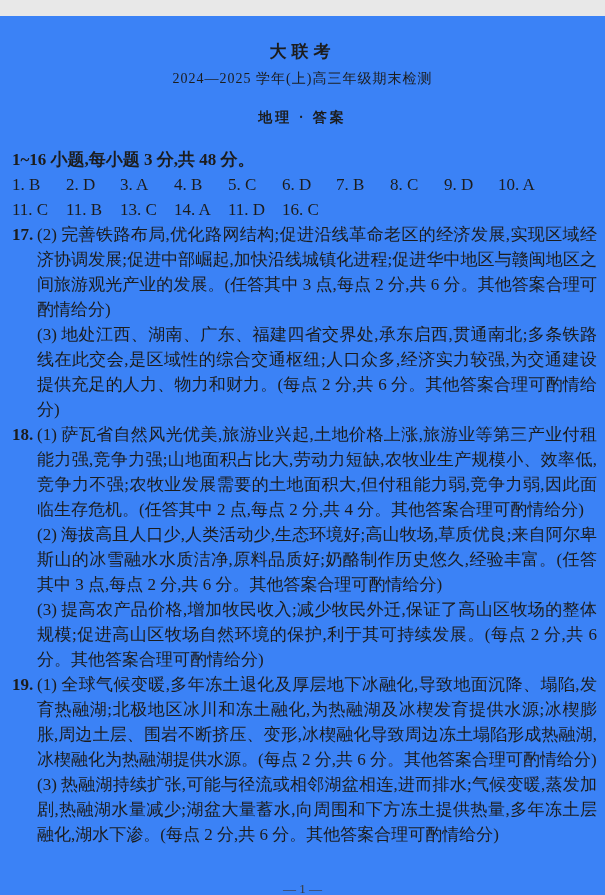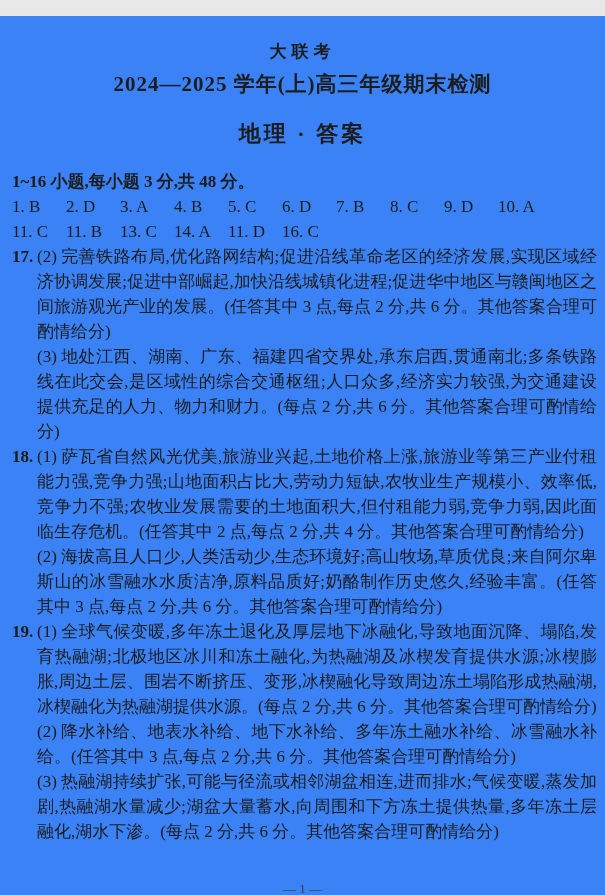--- a/index.html
+++ b/index.html
@@ -15,27 +15,27 @@
   }
   .header { text-align: center; }
   .h1 {
     padding-top: 24px;
     font-size: 17px;
     font-weight: 700;
     letter-spacing: 5px;
   }
   .h2 {
     margin-top: 7px;
-    font-size: 21px;
-    font-weight: 700;
+    font-size: 14px;
+    font-weight: 400;
     letter-spacing: 1px;
   }
   .h3 {
     margin-top: 21px;
-    font-size: 22px;
+    font-size: 14px;
     font-weight: 700;
     letter-spacing: 3px;
   }
   .content {
     margin: 20px 8px 0 8px;
     font-size: 17px;
     line-height: 25px;
   }
   .mcq-intro {
     margin: 0 0 0 4px;
@@ -110,26 +110,26 @@
     <div class="question">
       <span class="qnum">17.</span>
       <p class="part"><span class="plabel">(2)</span><span>完善铁路布局,优化路网结构;促进沿线革命老区的经济发展,实现区域经济协调发展;促进中部崛起,加快沿线城镇化进程;促进华中地区与赣闽地区之间旅游观光产业的发展。(任答其中 3 点,每点 2 分,共 6 分。其他答案合理可酌情给分)</span></p>
       <p class="part"><span class="plabel">(3)</span><span>地处江西、湖南、广东、福建四省交界处,承东启西,贯通南北;多条铁路线在此交会,是区域性的综合交通枢纽;人口众多,经济实力较强,为交通建设提供充足的人力、物力和财力。(每点 2 分,共 6 分。其他答案合理可酌情给分)</span></p>
     </div>
 
     <div class="question">
       <span class="qnum">18.</span>
       <p class="part"><span class="plabel">(1)</span><span>萨瓦省自然风光优美,旅游业兴起,土地价格上涨,旅游业等第三产业付租能力强,竞争力强;山地面积占比大,劳动力短缺,农牧业生产规模小、效率低,竞争力不强;农牧业发展需要的土地面积大,但付租能力弱,竞争力弱,因此面临生存危机。(任答其中 2 点,每点 2 分,共 4 分。其他答案合理可酌情给分)</span></p>
       <p class="part"><span class="plabel">(2)</span><span>海拔高且人口少,人类活动少,生态环境好;高山牧场,草质优良;来自阿尔卑斯山的冰雪融水水质洁净,原料品质好;奶酪制作历史悠久,经验丰富。(任答其中 3 点,每点 2 分,共 6 分。其他答案合理可酌情给分)</span></p>
+      <p class="part"><span class="plabel">(3)</span><span>提高农产品价格,增加牧民收入;减少牧民外迁,保证了高山区牧场的整体规模;促进高山区牧场自然环境的保护,利于其可持续发展。(每点 2 分,共 6 分。其他答案合理可酌情给分)</span></p>
     </div>
 
     <div class="question">
       <span class="qnum">19.</span>
       <p class="part"><span class="plabel">(1)</span><span>全球气候变暖,多年冻土退化及厚层地下冰融化,导致地面沉降、塌陷,发育热融湖;北极地区冰川和冻土融化,为热融湖及冰楔发育提供水源;冰楔膨胀,周边土层、围岩不断挤压、变形,冰楔融化导致周边冻土塌陷形成热融湖,冰楔融化为热融湖提供水源。(每点 2 分,共 6 分。其他答案合理可酌情给分)</span></p>
-      <p class="part"><span class="plabel">(2)</span><span>降水补给、地表水补给、地下水补给、多年冻土融水补给、冰雪融水补给。(任答其中 3 点,每点 2 分,共 6 分。其他答案合理可酌情给分)</span></p>
       <p class="part"><span class="plabel">(3)</span><span>热融湖持续扩张,可能与径流或相邻湖盆相连,进而排水;气候变暖,蒸发加剧,热融湖水量减少;湖盆大量蓄水,向周围和下方冻土提供热量,多年冻土层融化,湖水下渗。(每点 2 分,共 6 分。其他答案合理可酌情给分)</span></p>
     </div>
 
   </div>
 
   <div class="footer">— 1 —</div>
 
 </div>
 
 </body></html>

